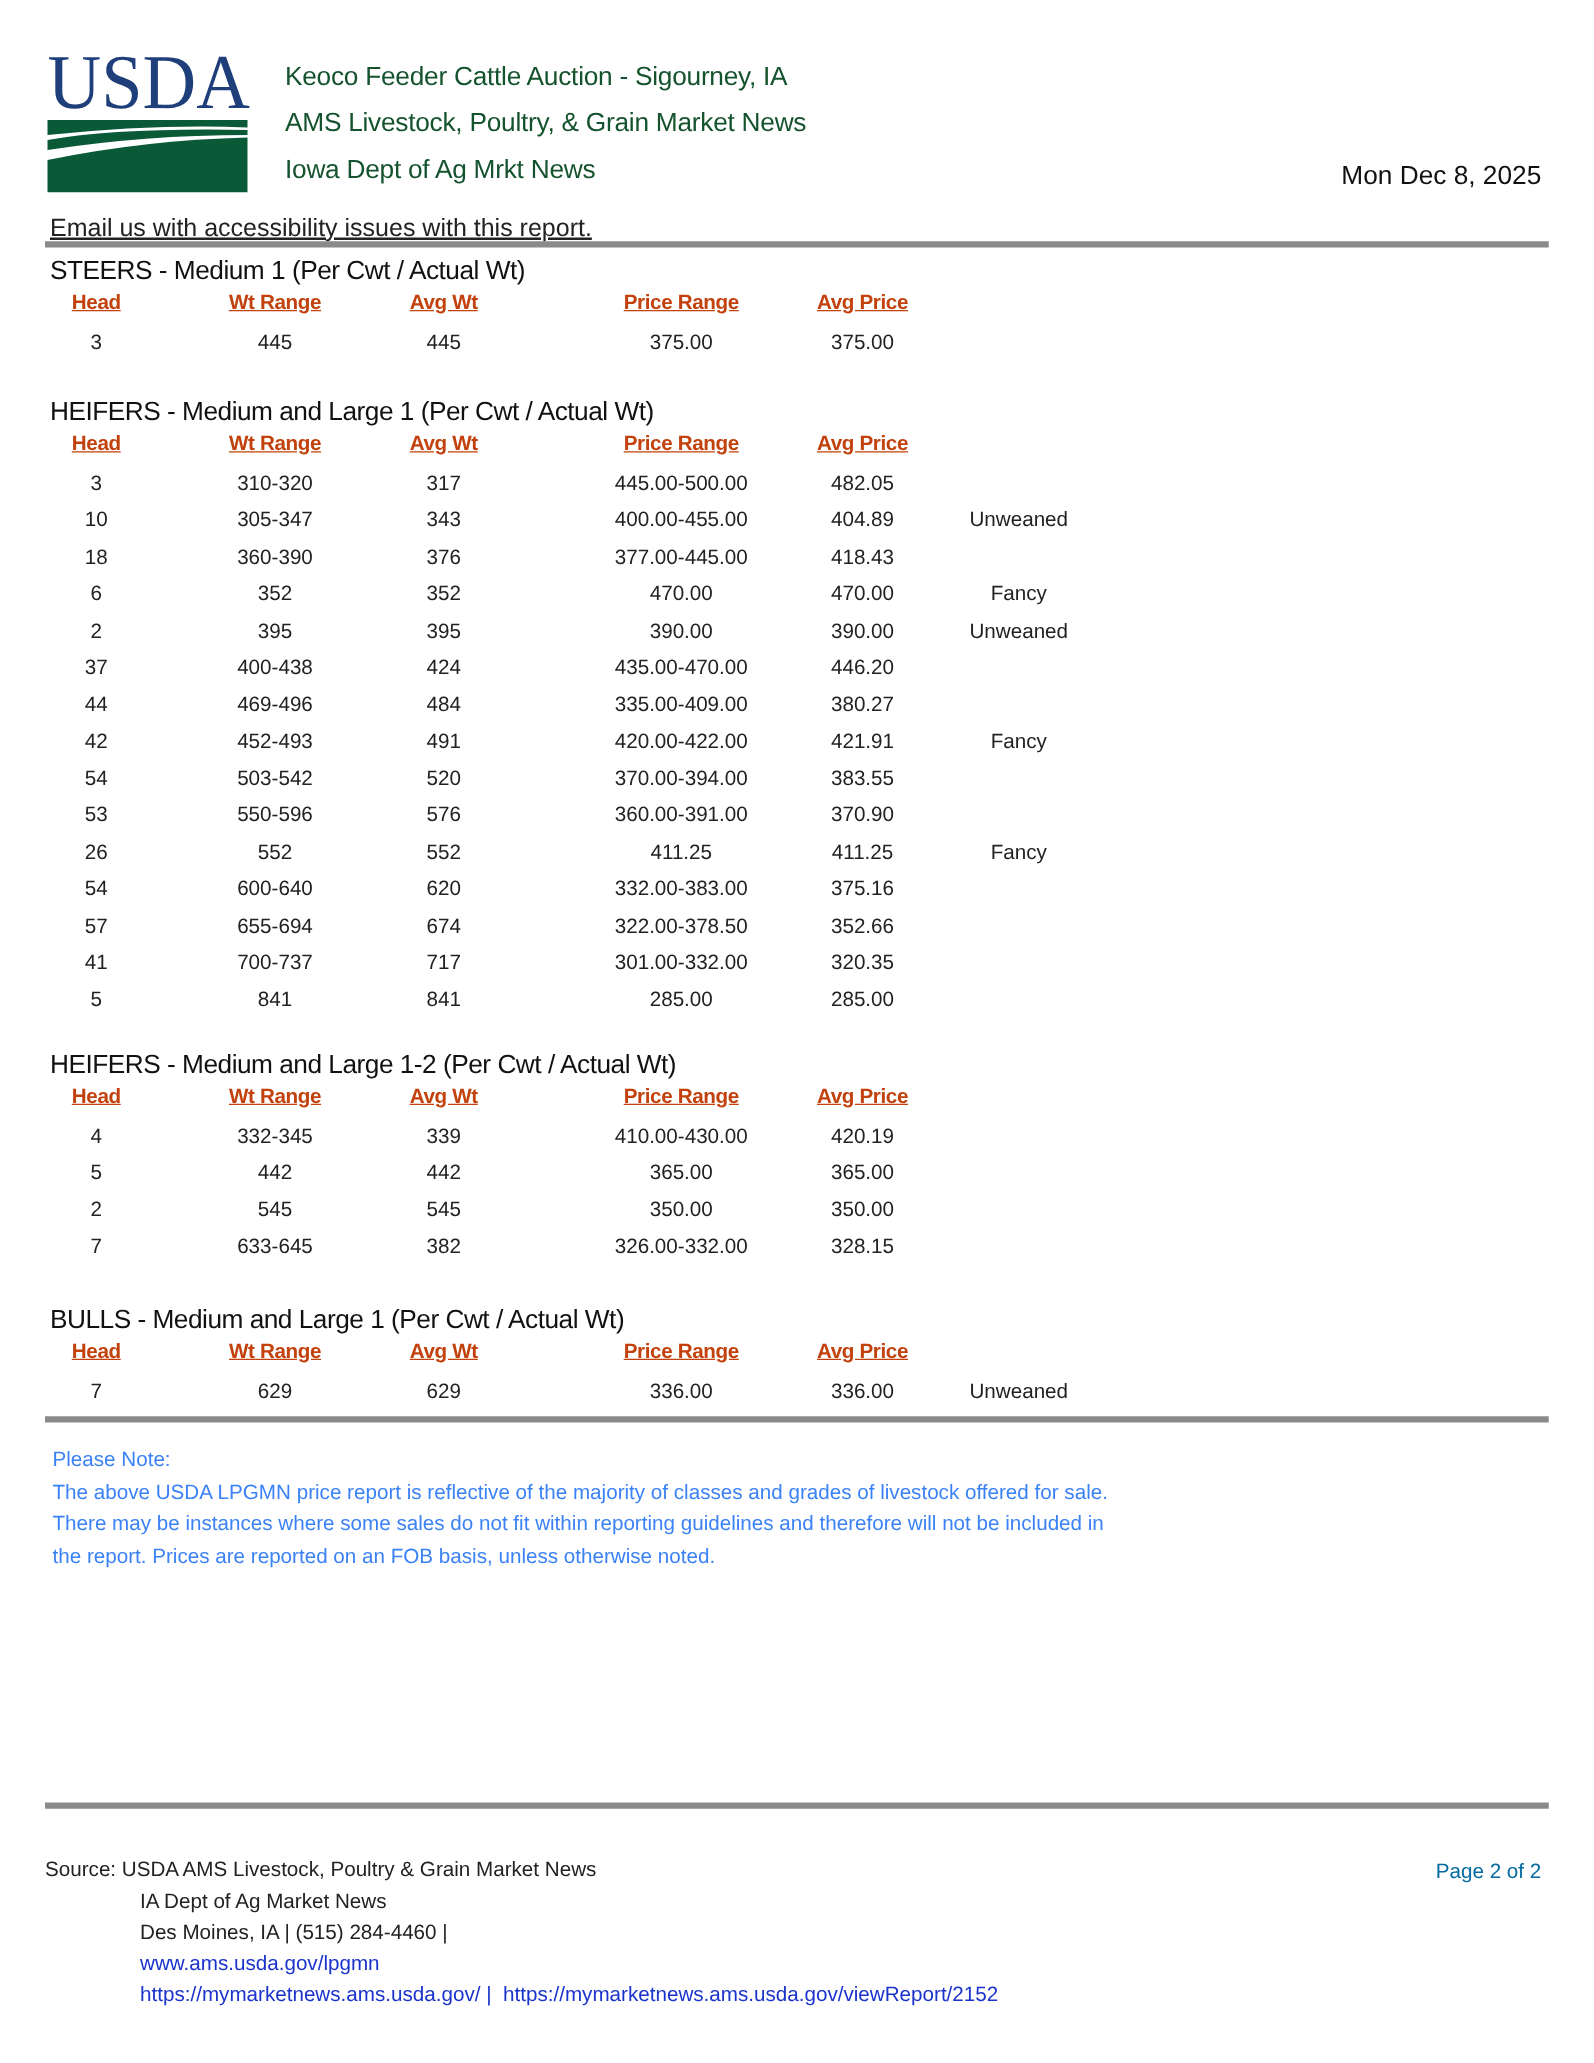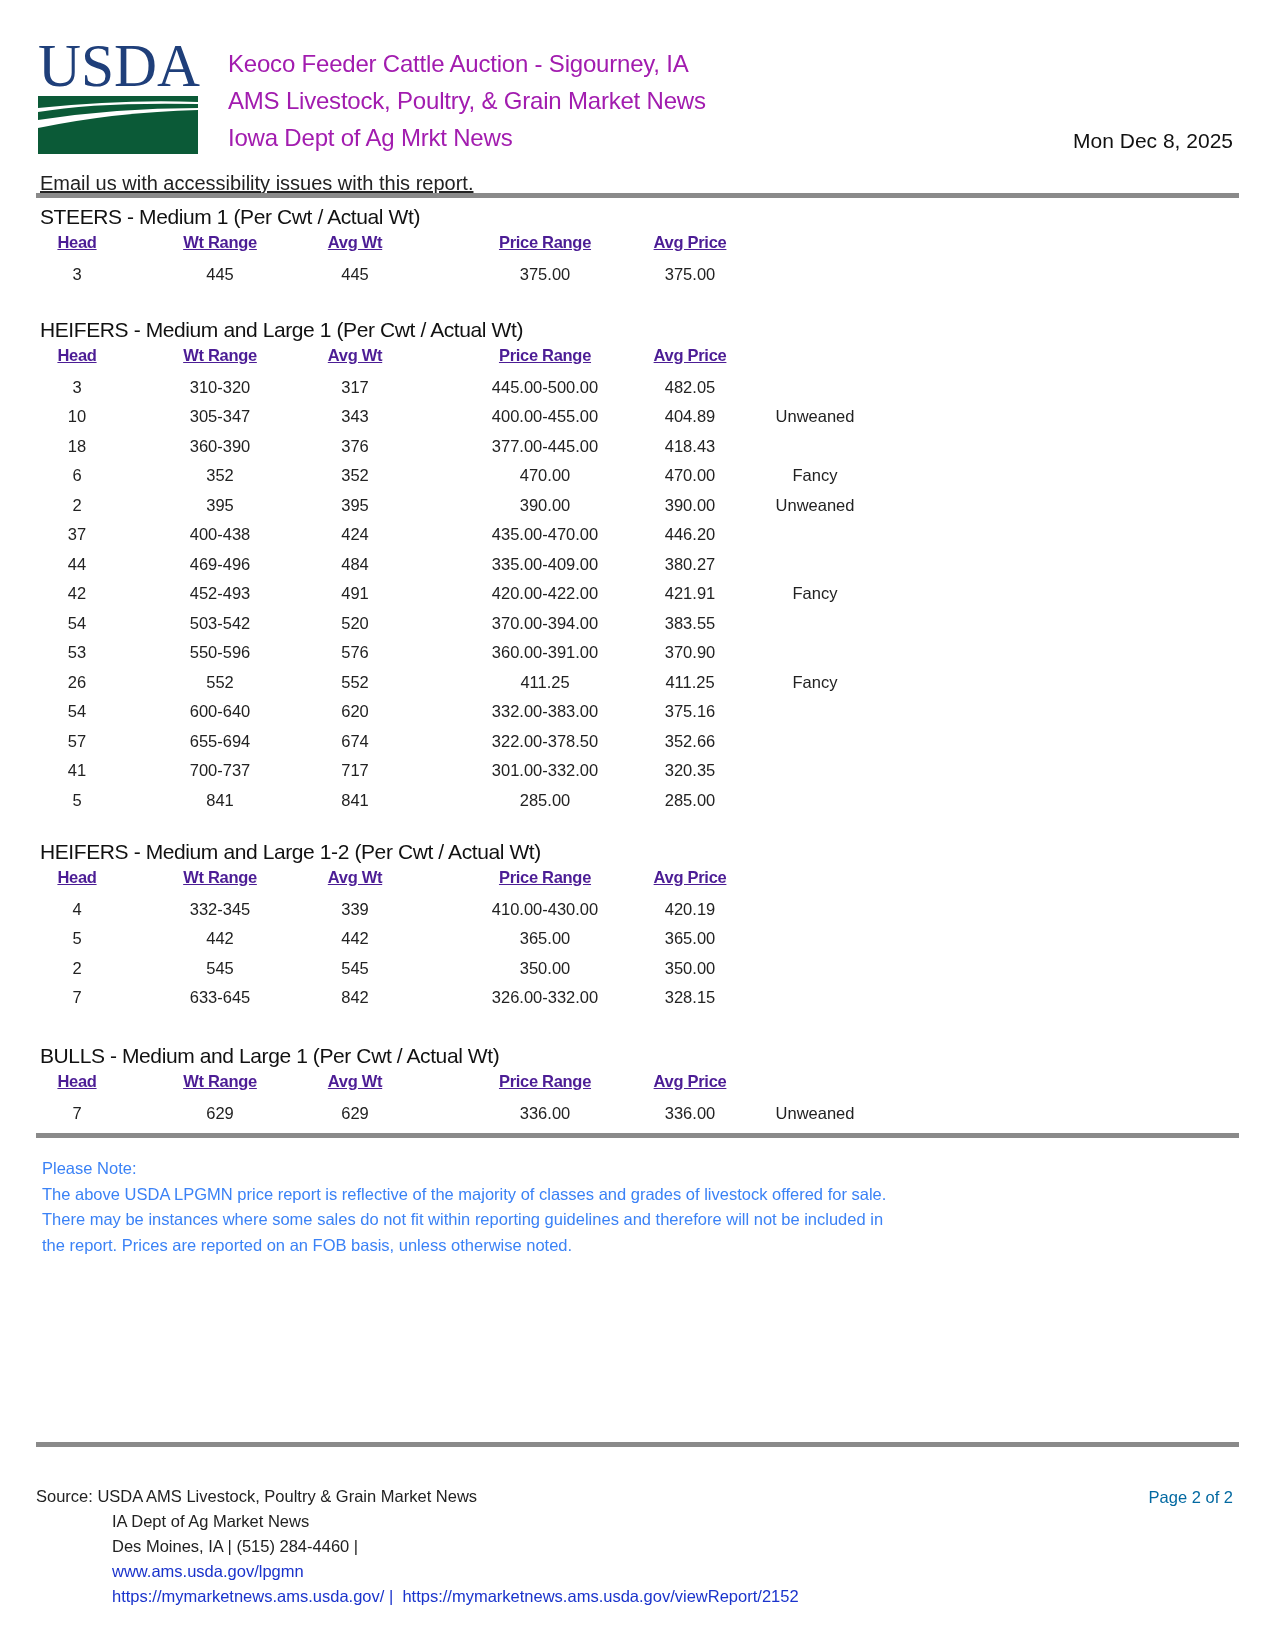--- a/index.html
+++ b/index.html
@@ -1,29 +1,29 @@
 <!DOCTYPE html>
 <html><head>
   <meta charset="utf-8">
   <style>
     html, body { margin: 0; padding: 0; background: #ffffff; }
     body {
       width: 1275px; height: 1650px; position: relative; overflow: hidden;
       font-family: "Liberation Sans", "DejaVu Sans", sans-serif; color: #111;
     }
     .logo { position: absolute; left: 36px; top: 36px; width: 168px; height: 118px; }
-    .hdr-line { position: absolute; left: 228px; font-size: 24px; color: #a21caf; letter-spacing: -0.2px; }
+    .hdr-line { position: absolute; left: 228px; font-size: 21px; color: #14532d; letter-spacing: -0.2px; }
     .date { position: absolute; right: 42px; top: 129px; font-size: 21px; }
     .email-note { position: absolute; left: 40px; top: 172px; font-size: 20px; color: #222; text-decoration: underline; }
     .rule { position: absolute; left: 36px; width: 1203px; height: 5px; background: #8a8a8a; }
     .section { position: absolute; left: 40px; width: 900px; }
     .section-title { font-size: 21px; letter-spacing: -0.4px; height: 28px; line-height: 28px; margin-bottom: 0; }
     .row { position: relative; height: 29.5px; font-size: 16.5px; color: #222; }
     .row > span { position: absolute; top: 4px; text-align: center; width: 120px; }
-    .hrow > span { font-weight: bold; text-decoration: underline; color: #4c1d95; font-size: 16.5px; top: 2px; letter-spacing: -0.3px; }
+    .hrow > span { font-weight: bold; text-decoration: underline; color: #c2410c; font-size: 16.5px; top: 2px; letter-spacing: -0.3px; }
     .c-head { left: 2px; width: 70px !important; }
     .c-wt { left: 110px; width: 140px !important; }
     .c-avgwt { left: 265px; width: 100px !important; }
     .c-pr { left: 400px; width: 210px !important; }
     .c-ap { left: 590px; width: 120px !important; }
     .c-note { left: 700px; text-align: right; width: 150px !important; }
     .notes { position: absolute; left: 42px; top: 1156px; font-size: 16.5px; color: #3b82f6; line-height: 25.5px; }
     .footer { position: absolute; left: 36px; top: 1484px; font-size: 16.5px; color: #222; line-height: 25px; }
     .footer .indent { padding-left: 76px; }
     .footer a { color: #1a33cc; text-decoration: none; }
@@ -233,21 +233,21 @@
         <span class="c-head">2</span>
         <span class="c-wt">545</span>
         <span class="c-avgwt">545</span>
         <span class="c-pr">350.00</span>
         <span class="c-ap">350.00</span>
         <span class="c-note"></span>
       </div>
       <div class="row">
         <span class="c-head">7</span>
         <span class="c-wt">633-645</span>
-        <span class="c-avgwt">842</span>
+        <span class="c-avgwt">382</span>
         <span class="c-pr">326.00-332.00</span>
         <span class="c-ap">328.15</span>
         <span class="c-note"></span>
       </div>
     </div>
 </div>
 
 <div class="section" style="top:1042px;">
   <div class="section-title">BULLS - Medium and Large 1 (Per Cwt / Actual Wt)</div>
   <div class="row hrow">

